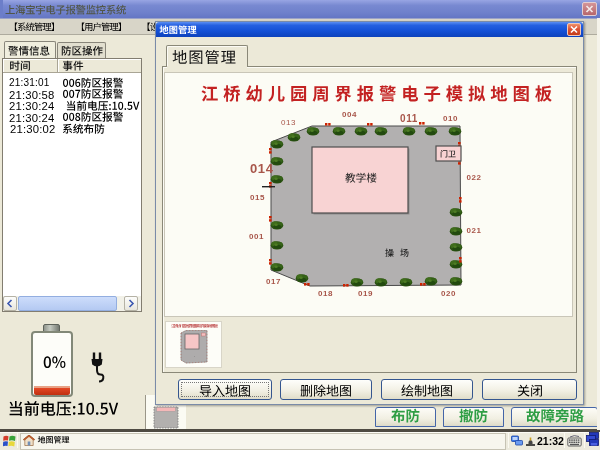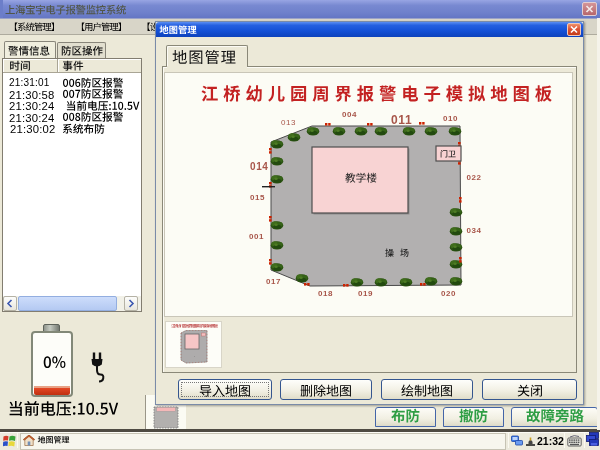--- a/index.html
+++ b/index.html
@@ -379,30 +379,30 @@
 
 <svg style="position:absolute;left:385.0px;top:245.9px;" width="9" height="14" viewBox="0 -10.1 9.2 13.8">
     <path d="M0.3 -3Q0.8 -3.1 1.5 -3.3Q2.2 -3.6 2.9 -3.8L3.1 -3.1Q2.4 -2.8 1.7 -2.6Q1.1 -2.3 0.5 -2.1ZM0.4 -6H3V-5.2H0.4ZM1.4 -7.8H2.2V-0.2Q2.2 0.1 2.1 0.3Q2.1 0.4 1.9 0.5Q1.7 0.6 1.5 0.7Q1.2 0.7 0.8 0.7Q0.8 0.5 0.7 0.3Q0.7 0.1 0.6 -0.1Q0.8 -0.1 1 -0.1Q1.2 -0.1 1.2 -0.1Q1.4 -0.1 1.4 -0.2ZM5 -6.8V-6H6.9V-6.8ZM4.2 -7.4H7.7V-5.3H4.2ZM4 -4.4V-3.5H5V-4.4ZM3.3 -5H5.7V-2.8H3.3ZM6.8 -4.4V-3.5H7.9V-4.4ZM6.2 -5H8.6V-2.8H6.2ZM3.2 -2.2H8.8V-1.5H3.2ZM5.5 -2.9H6.3V0.8H5.5ZM5.4 -1.9 6.1 -1.6Q5.7 -1.1 5.3 -0.7Q4.8 -0.3 4.2 0.1Q3.7 0.4 3.1 0.6Q3 0.5 2.8 0.2Q2.7 0 2.5 -0.1Q3.1 -0.2 3.7 -0.5Q4.2 -0.8 4.6 -1.1Q5.1 -1.5 5.4 -1.9ZM6.5 -1.8Q6.8 -1.4 7.2 -1.1Q7.6 -0.8 8 -0.5Q8.5 -0.3 8.9 -0.1Q8.9 -0.1 8.8 0.1Q8.6 0.2 8.6 0.3Q8.5 0.4 8.4 0.5Q7.9 0.3 7.5 0Q7 -0.3 6.6 -0.7Q6.2 -1.1 5.9 -1.5Z" fill="#222"></path>
   </svg>
 <svg style="position:absolute;left:400.0px;top:245.9px;" width="9" height="14" viewBox="0 -10.1 9.2 13.8">
     <path d="M0.4 -5.5H3.3V-4.7H0.4ZM1.5 -7.7H2.3V-1.5H1.5ZM0.3 -1.3Q0.7 -1.4 1.1 -1.6Q1.6 -1.7 2.2 -1.9Q2.7 -2.1 3.2 -2.3L3.4 -1.5Q2.7 -1.2 1.9 -0.9Q1.2 -0.6 0.6 -0.4ZM3.4 -7.3H7.3V-6.5H3.4ZM7.8 -4.8H8.7Q8.7 -4.8 8.7 -4.8Q8.7 -4.7 8.7 -4.6Q8.7 -4.5 8.7 -4.4Q8.6 -3.2 8.6 -2.4Q8.5 -1.6 8.4 -1Q8.3 -0.5 8.2 -0.1Q8.1 0.2 8 0.3Q7.9 0.5 7.7 0.6Q7.5 0.7 7.3 0.7Q7.1 0.7 6.9 0.7Q6.6 0.7 6.3 0.7Q6.3 0.5 6.2 0.3Q6.2 0.1 6.1 -0.1Q6.3 -0.1 6.6 -0.1Q6.8 -0.1 6.9 -0.1Q7 -0.1 7.1 -0.1Q7.2 -0.1 7.2 -0.2Q7.4 -0.3 7.5 -0.8Q7.6 -1.3 7.7 -2.2Q7.8 -3.1 7.8 -4.7ZM3.8 -3.9Q3.8 -4 3.7 -4.1Q3.7 -4.3 3.6 -4.4Q3.5 -4.6 3.5 -4.7Q3.6 -4.7 3.9 -4.9Q4.1 -5 4.4 -5.2Q4.5 -5.3 4.8 -5.5Q5.1 -5.6 5.5 -5.9Q5.8 -6.2 6.2 -6.5Q6.6 -6.8 6.9 -7.2V-7.2L7.3 -7.4L7.9 -6.9Q7 -6.1 6.1 -5.4Q5.2 -4.8 4.4 -4.3V-4.3Q4.4 -4.3 4.3 -4.3Q4.2 -4.2 4.1 -4.2Q4 -4.1 3.9 -4Q3.8 -3.9 3.8 -3.9ZM3.8 -3.9V-4.6L4.3 -4.8H8.2V-4H4.6Q4.3 -4 4.1 -4Q3.9 -4 3.8 -3.9ZM6.6 -4.3 7.4 -4.2Q6.9 -2.5 6.1 -1.3Q5.3 -0.1 4.2 0.7Q4.1 0.7 4 0.6Q3.9 0.5 3.8 0.4Q3.6 0.3 3.5 0.3Q4.7 -0.5 5.5 -1.6Q6.2 -2.8 6.6 -4.3ZM5.2 -4.3 5.9 -4.2Q5.6 -3.2 5.1 -2.5Q4.6 -1.7 3.9 -1.2Q3.8 -1.3 3.7 -1.4Q3.6 -1.5 3.5 -1.6Q3.3 -1.7 3.2 -1.7Q3.9 -2.2 4.4 -2.8Q4.9 -3.5 5.2 -4.3Z" fill="#222"></path>
   </svg>
 
 <div class="num" style="left:281px;top:118.0px;font-size:8px;font-weight:normal;color:#a8564a;letter-spacing:0.6px">013</div>
 <div class="num" style="left:342px;top:110.0px;font-size:8px;font-weight:bold;color:#a8564a;letter-spacing:0.6px">004</div>
-<div class="num" style="left:391px;top:113.0px;font-size:12px;font-weight:bold;color:#a8564a;letter-spacing:0.6px">011</div>
+<div class="num" style="left:400px;top:113.0px;font-size:10px;font-weight:bold;color:#a8564a;letter-spacing:0.6px">011</div>
 <div class="num" style="left:443px;top:113.5px;font-size:8px;font-weight:bold;color:#a8564a;letter-spacing:0.6px">010</div>
-<div class="num" style="left:250px;top:160.5px;font-size:10px;font-weight:bold;color:#a8564a;letter-spacing:0.6px">014</div>
+<div class="num" style="left:250px;top:160.5px;font-size:13px;font-weight:bold;color:#a8564a;letter-spacing:0.6px">014</div>
 <div class="num" style="left:250px;top:193.0px;font-size:8px;font-weight:bold;color:#a8564a;letter-spacing:0.6px">015</div>
 <div class="num" style="left:249px;top:231.5px;font-size:8px;font-weight:bold;color:#a8564a;letter-spacing:0.6px">001</div>
 <div class="num" style="left:266px;top:276.5px;font-size:8px;font-weight:bold;color:#a8564a;letter-spacing:0.6px">017</div>
 <div class="num" style="left:318px;top:288.5px;font-size:8px;font-weight:bold;color:#a8564a;letter-spacing:0.6px">018</div>
 <div class="num" style="left:358px;top:288.5px;font-size:8px;font-weight:bold;color:#a8564a;letter-spacing:0.6px">019</div>
 <div class="num" style="left:441px;top:288.5px;font-size:8px;font-weight:bold;color:#a8564a;letter-spacing:0.6px">020</div>
-<div class="num" style="left:466.5px;top:225.5px;font-size:8px;font-weight:bold;color:#a8564a;letter-spacing:0.6px">034</div>
+<div class="num" style="left:466.5px;top:225.5px;font-size:8px;font-weight:bold;color:#a8564a;letter-spacing:0.6px">021</div>
 <div class="num" style="left:466.5px;top:173.0px;font-size:8px;font-weight:bold;color:#a8564a;letter-spacing:0.6px">022</div>
 
 <div class="abs" style="left:165px;top:321px;width:57px;height:47px;background:#fdfdf8;border:1px solid #d8d5c8"></div>
 
 <svg style="position:absolute;left:169.0px;top:322.5px;" width="50" height="6" viewBox="0 -4.7 49.6 6.5">
     <path d="M0.4 -3.2 0.7 -3.6Q0.8 -3.5 1 -3.4Q1.1 -3.4 1.3 -3.3Q1.4 -3.2 1.5 -3.1L1.2 -2.7Q1.1 -2.8 1 -2.9Q0.8 -3 0.7 -3.1Q0.5 -3.2 0.4 -3.2ZM0.2 -2 0.4 -2.4Q0.6 -2.4 0.7 -2.3Q0.9 -2.2 1 -2.1Q1.1 -2.1 1.2 -2L1 -1.6Q0.9 -1.6 0.7 -1.7Q0.6 -1.8 0.4 -1.9Q0.3 -2 0.2 -2ZM0.3 -0Q0.4 -0.2 0.6 -0.4Q0.7 -0.6 0.8 -0.9Q1 -1.1 1.1 -1.4L1.5 -1Q1.4 -0.8 1.3 -0.6Q1.1 -0.3 1 -0.1Q0.9 0.1 0.7 0.3ZM1.6 -3.3H4V-2.8H1.6ZM1.3 -0.4H4.2V0.1H1.3ZM2.5 -3.1H3V-0.1H2.5Z M6.8 -3.6 7.1 -3.2Q6.8 -3.1 6.4 -3.1Q6.1 -3 5.7 -3Q5.4 -3 5 -2.9Q5 -3 5 -3.2Q4.9 -3.3 4.9 -3.4Q5.2 -3.4 5.4 -3.4Q5.7 -3.4 5.9 -3.5Q6.2 -3.5 6.4 -3.5Q6.6 -3.6 6.8 -3.6ZM4.8 -2.5H7.2V-2.1H4.8ZM5.7 -3.3 6.2 -3.2Q6.1 -2.5 5.8 -1.9Q5.5 -1.4 5 -1Q5 -1.1 4.9 -1.2Q4.9 -1.3 4.8 -1.3Q4.7 -1.4 4.7 -1.5Q5.1 -1.7 5.4 -2.2Q5.6 -2.6 5.7 -3.3ZM6.6 -2.3Q6.7 -2.1 6.8 -2Q6.9 -1.8 7 -1.7Q7.2 -1.5 7.3 -1.4Q7.2 -1.4 7.1 -1.3Q7 -1.2 7 -1.1Q6.8 -1.2 6.7 -1.4Q6.5 -1.6 6.4 -1.8Q6.3 -2 6.2 -2.2ZM5.3 -1.4H5.8V-1.1Q5.8 -0.8 5.7 -0.6Q5.7 -0.3 5.5 -0Q5.3 0.2 5 0.4Q5 0.3 4.9 0.3Q4.8 0.2 4.8 0.1Q4.7 0.1 4.6 0.1Q4.9 -0.1 5.1 -0.3Q5.2 -0.5 5.2 -0.7Q5.3 -0.9 5.3 -1.1ZM6.3 -1.4H6.8V0.4H6.3ZM3.3 -2.9H4.7V-2.4H3.3ZM3.8 -3.7H4.3V0.4H3.8ZM3.8 -2.5 4.1 -2.4Q4.1 -2.1 4 -1.8Q3.9 -1.6 3.8 -1.3Q3.7 -1 3.6 -0.8Q3.5 -0.6 3.4 -0.4Q3.4 -0.5 3.4 -0.6Q3.3 -0.7 3.3 -0.7Q3.2 -0.8 3.2 -0.9Q3.3 -1 3.4 -1.2Q3.5 -1.4 3.6 -1.6Q3.7 -1.8 3.7 -2.1Q3.8 -2.3 3.8 -2.5ZM4.3 -2.3Q4.3 -2.2 4.4 -2.1Q4.5 -2 4.5 -1.9Q4.6 -1.8 4.7 -1.7Q4.8 -1.6 4.8 -1.5L4.5 -1.2Q4.5 -1.3 4.4 -1.4Q4.3 -1.5 4.3 -1.6Q4.2 -1.8 4.2 -1.9Q4.1 -2 4 -2.1Z M7.6 -1.2 8 -1.3Q8.1 -1.2 8.2 -1Q8.3 -0.8 8.4 -0.6Q8.4 -0.4 8.4 -0.2L8 -0Q8 -0.2 7.9 -0.4Q7.9 -0.6 7.8 -0.8Q7.7 -1 7.6 -1.2ZM8.3 -2.7H9.9V-2.2H8.3ZM9.7 -2.7H10.2Q10.2 -2.7 10.2 -2.7Q10.2 -2.6 10.2 -2.6Q10.2 -2.5 10.2 -2.5Q10.2 -1.8 10.2 -1.4Q10.2 -0.9 10.2 -0.6Q10.2 -0.3 10.1 -0.1Q10.1 0 10.1 0.1Q10 0.2 9.9 0.2Q9.9 0.3 9.8 0.3Q9.7 0.3 9.5 0.3Q9.4 0.3 9.2 0.3Q9.2 0.2 9.2 0.1Q9.1 -0.1 9.1 -0.2Q9.2 -0.2 9.3 -0.2Q9.4 -0.2 9.5 -0.2Q9.5 -0.2 9.6 -0.2Q9.6 -0.2 9.6 -0.2Q9.7 -0.3 9.7 -0.4Q9.7 -0.6 9.7 -0.8Q9.7 -1.1 9.7 -1.5Q9.7 -2 9.7 -2.6ZM8.8 -3.7H9.3Q9.3 -2.9 9.3 -2.3Q9.3 -1.7 9.2 -1.2Q9.1 -0.7 8.9 -0.3Q8.8 0.1 8.4 0.4Q8.4 0.4 8.3 0.3Q8.3 0.2 8.2 0.1Q8.1 0.1 8.1 0Q8.3 -0.2 8.5 -0.4Q8.6 -0.7 8.7 -1Q8.8 -1.4 8.8 -1.8Q8.8 -2.2 8.8 -2.6Q8.8 -3.1 8.8 -3.7ZM6.5 -1.6Q6.5 -1.6 6.5 -1.7Q6.5 -1.8 6.4 -1.9Q6.4 -2 6.4 -2.1Q6.4 -2.1 6.5 -2.2Q6.6 -2.2 6.6 -2.4Q6.7 -2.4 6.7 -2.5Q6.8 -2.7 6.9 -2.9Q6.9 -3 7 -3.2Q7.1 -3.5 7.1 -3.7L7.6 -3.5Q7.6 -3.2 7.4 -2.9Q7.3 -2.6 7.2 -2.3Q7 -2.1 6.9 -1.9V-1.8Q6.9 -1.8 6.8 -1.8Q6.8 -1.8 6.7 -1.7Q6.6 -1.7 6.6 -1.6Q6.5 -1.6 6.5 -1.6ZM6.6 -1.6 6.5 -2 6.8 -2.1 7.8 -2.2Q7.7 -2.1 7.7 -2Q7.7 -1.8 7.7 -1.7Q7.4 -1.7 7.2 -1.7Q7 -1.7 6.8 -1.6Q6.7 -1.6 6.7 -1.6Q6.6 -1.6 6.6 -1.6ZM6.6 0.1Q6.5 0 6.5 -0.1Q6.5 -0.2 6.4 -0.2Q6.4 -0.3 6.4 -0.4Q6.5 -0.4 6.6 -0.5Q6.7 -0.6 6.8 -0.8Q6.8 -0.9 7 -1.1Q7.1 -1.2 7.2 -1.5Q7.4 -1.8 7.5 -2Q7.7 -2.3 7.8 -2.6L8.3 -2.4Q8.1 -2 7.9 -1.6Q7.6 -1.2 7.4 -0.9Q7.1 -0.5 6.9 -0.2V-0.2Q6.9 -0.2 6.8 -0.2Q6.8 -0.1 6.7 -0.1Q6.7 -0 6.6 -0Q6.6 0 6.6 0.1ZM6.6 0.1 6.5 -0.4 6.8 -0.5 8.2 -0.7Q8.2 -0.6 8.2 -0.5Q8.2 -0.3 8.2 -0.3Q7.8 -0.2 7.5 -0.1Q7.3 -0.1 7.1 -0.1Q6.9 -0 6.8 -0Q6.7 0 6.7 0Q6.6 0.1 6.6 0.1Z M10.3 -3.5H10.9V-2.1Q10.9 -1.8 10.8 -1.4Q10.8 -1.1 10.7 -0.7Q10.6 -0.4 10.3 -0.1Q10.1 0.2 9.8 0.4Q9.7 0.3 9.7 0.2Q9.6 0.2 9.5 0.1Q9.4 0 9.4 -0Q9.7 -0.2 9.9 -0.5Q10.1 -0.7 10.2 -1Q10.3 -1.3 10.3 -1.5Q10.3 -1.8 10.3 -2.1ZM11.9 -3.5H12.4V-0.4Q12.4 -0.3 12.4 -0.2Q12.5 -0.2 12.5 -0.2Q12.6 -0.2 12.6 -0.2Q12.6 -0.2 12.7 -0.2Q12.7 -0.2 12.8 -0.2Q12.8 -0.2 12.9 -0.2Q12.9 -0.2 12.9 -0.2Q13 -0.3 13 -0.5Q13 -0.7 13 -1Q13.1 -0.9 13.3 -0.9Q13.4 -0.8 13.5 -0.8Q13.5 -0.4 13.4 -0.1Q13.4 0.1 13.2 0.2Q13.1 0.3 12.9 0.3Q12.9 0.3 12.8 0.3Q12.7 0.3 12.7 0.3Q12.6 0.3 12.6 0.3Q12.5 0.3 12.5 0.3Q12.2 0.3 12.1 0.3Q12 0.2 11.9 0Q11.9 -0.1 11.9 -0.4Z M13.9 -1.9H14.4Q14.3 -1.6 14.3 -1.4Q14.3 -1.1 14.2 -0.9Q14.1 -0.7 13.9 -0.6Q13.8 -0.4 13.5 -0.3Q13.5 -0.4 13.4 -0.5Q13.3 -0.6 13.2 -0.7Q13.5 -0.8 13.7 -1Q13.8 -1.1 13.8 -1.3Q13.9 -1.6 13.9 -1.9ZM14.6 -1.9H15.1V-1Q15.1 -0.9 15.1 -0.9Q15.1 -0.8 15.1 -0.8Q15.2 -0.8 15.2 -0.8Q15.2 -0.8 15.2 -0.8Q15.3 -0.8 15.3 -0.8Q15.3 -0.8 15.3 -0.8Q15.3 -0.8 15.4 -0.9Q15.4 -0.9 15.4 -1Q15.4 -1.1 15.4 -1.2Q15.5 -1.2 15.6 -1.1Q15.7 -1.1 15.8 -1.1Q15.8 -0.8 15.7 -0.7Q15.7 -0.5 15.6 -0.5Q15.5 -0.4 15.4 -0.4Q15.3 -0.4 15.3 -0.4Q15.3 -0.4 15.2 -0.4Q15.2 -0.4 15.1 -0.4Q15.1 -0.4 15.1 -0.4Q14.9 -0.4 14.8 -0.5Q14.7 -0.5 14.7 -0.6Q14.6 -0.8 14.6 -1ZM13.3 -2H15.7V-1.6H13.3ZM13.6 -2.7H15.5V-2.3H13.6ZM12.7 -3.5H16.4V0.4H15.9V-3H13.2V0.4H12.7ZM13 -0.3H16.1V0.2H13Z M16.4 -3.4H19.1V-3H16.4ZM16.8 -2.6H18.6V-2.2H16.8ZM16.7 -2H18.7V-1.5H16.7ZM16 -3.4H16.6V-1.9Q16.6 -1.7 16.5 -1.4Q16.5 -1.1 16.5 -0.7Q16.4 -0.4 16.3 -0.1Q16.2 0.2 16 0.4Q16 0.4 15.9 0.3Q15.8 0.2 15.7 0.2Q15.7 0.1 15.6 0.1Q15.8 -0.1 15.8 -0.4Q15.9 -0.6 16 -0.9Q16 -1.2 16 -1.4Q16 -1.7 16 -1.9ZM18.9 -3.4H19.4V-0.2Q19.4 0 19.3 0.1Q19.3 0.2 19.2 0.3Q19 0.4 18.8 0.4Q18.7 0.4 18.4 0.4Q18.4 0.3 18.3 0.1Q18.3 -0 18.2 -0.1Q18.3 -0.1 18.4 -0.1Q18.5 -0.1 18.6 -0.1Q18.7 -0.1 18.8 -0.1Q18.8 -0.1 18.8 -0.1Q18.9 -0.1 18.9 -0.2ZM17.4 -2.9H17.9V-1.7H17.4ZM17.1 -1.3H18.5V-0.1H17.1V-0.5H18V-0.9H17.1ZM16.9 -1.3H17.3V0.1H16.9Z M19.7 -2.4V-2.1H21.8V-2.4ZM19.7 -3.1V-2.8H21.8V-3.1ZM19.2 -3.5H22.3V-1.7H19.2ZM21.3 -1.9Q21.5 -1.8 21.7 -1.6Q21.9 -1.4 22.2 -1.3Q22.5 -1.2 22.8 -1.1Q22.7 -1 22.7 -1Q22.6 -0.9 22.5 -0.8Q22.5 -0.7 22.4 -0.6Q22.1 -0.8 21.8 -0.9Q21.6 -1.1 21.3 -1.3Q21.1 -1.5 20.9 -1.8ZM20.2 -1.9 20.6 -1.8Q20.4 -1.5 20.2 -1.3Q20 -1.1 19.7 -0.9Q19.4 -0.7 19.1 -0.6Q19 -0.7 19 -0.8Q18.9 -0.9 18.9 -0.9Q18.8 -1 18.7 -1.1Q19 -1.1 19.3 -1.3Q19.6 -1.4 19.8 -1.6Q20 -1.8 20.2 -1.9ZM19.9 -1.2H20.4V-0.9Q20.4 -0.7 20.4 -0.5Q20.3 -0.4 20.2 -0.2Q20.1 -0 19.9 0.1Q19.7 0.3 19.4 0.4Q19.4 0.3 19.3 0.3Q19.3 0.2 19.2 0.1Q19.1 0 19.1 -0Q19.3 -0.1 19.5 -0.2Q19.6 -0.3 19.7 -0.4Q19.8 -0.5 19.8 -0.7Q19.9 -0.8 19.9 -0.9ZM20.5 -3.3H21V-1.9H20.5ZM21.2 -1.1H21.7V0.4H21.2Z M23.8 -2H25.4V-1.5H23.8ZM24.4 -1.7Q24.5 -1.4 24.8 -1Q25 -0.7 25.2 -0.5Q25.5 -0.2 25.9 -0.1Q25.8 -0 25.8 0.1Q25.7 0.1 25.6 0.2Q25.6 0.3 25.5 0.4Q25.2 0.2 24.9 -0.1Q24.6 -0.4 24.3 -0.8Q24.1 -1.2 24 -1.6ZM25.2 -2H25.3L25.4 -2L25.8 -1.9Q25.7 -1.4 25.5 -0.9Q25.3 -0.5 25 -0.2Q24.7 0.2 24.2 0.4Q24.2 0.3 24.1 0.2Q24 0.1 23.9 0Q24.2 -0.1 24.4 -0.3Q24.6 -0.5 24.8 -0.8Q25 -1 25.1 -1.3Q25.2 -1.6 25.2 -1.9ZM25.1 -3.5H25.7Q25.7 -3.5 25.6 -3.4Q25.6 -3.4 25.6 -3.3Q25.6 -2.9 25.6 -2.6Q25.6 -2.4 25.5 -2.3Q25.4 -2.2 25.3 -2.2Q25.2 -2.2 25.1 -2.2Q25 -2.2 24.8 -2.2Q24.6 -2.2 24.4 -2.2Q24.4 -2.3 24.4 -2.4Q24.3 -2.5 24.3 -2.6Q24.4 -2.6 24.5 -2.6Q24.6 -2.6 24.7 -2.6Q24.8 -2.6 24.9 -2.6Q24.9 -2.6 25 -2.6Q25 -2.6 25 -2.6Q25.1 -2.6 25.1 -2.7Q25.1 -2.8 25.1 -3Q25.1 -3.2 25.1 -3.4ZM21.8 -1.5Q22 -1.5 22.3 -1.6Q22.5 -1.6 22.8 -1.7Q23.1 -1.8 23.3 -1.8L23.4 -1.3Q23 -1.2 22.6 -1.1Q22.2 -1 21.9 -0.9ZM21.9 -2.8H23.3V-2.3H21.9ZM22.4 -3.7H22.9V-0.2Q22.9 0 22.9 0.1Q22.8 0.2 22.7 0.3Q22.6 0.3 22.4 0.4Q22.2 0.4 22 0.4Q22 0.3 21.9 0.1Q21.9 -0 21.8 -0.1Q22 -0.1 22.1 -0.1Q22.3 -0.1 22.3 -0.1Q22.4 -0.1 22.4 -0.1Q22.4 -0.1 22.4 -0.2ZM23.5 -3.5H25.3V-3H24V0.4H23.5Z M25.8 -0H28.1V0.3H25.8ZM25.6 -0.8H28.4V-0.6H25.6ZM25.6 -1.2H28.4V-1H25.6ZM25.1 -1.7H28.9V-1.3H25.1ZM25.5 -0.5H28.4V0.4H27.9V-0.2H26V0.4H25.5ZM25 -3.5H27.1V-3.2H25ZM25.5 -3.6H25.9V-3.1H25.5ZM26.2 -3.6H26.7V-3.1H26.2ZM27.5 -3.3H28.9V-3H27.5ZM25.4 -3H26.6V-2.7H25.4ZM27.5 -3.7 27.9 -3.6Q27.8 -3.2 27.6 -3Q27.4 -2.7 27.2 -2.5Q27.1 -2.5 27.1 -2.6Q27 -2.6 27 -2.7Q26.9 -2.7 26.8 -2.7Q27.1 -2.9 27.2 -3.1Q27.4 -3.4 27.5 -3.7ZM28.2 -3.1 28.6 -3.1Q28.6 -2.8 28.4 -2.5Q28.2 -2.2 27.9 -2.1Q27.6 -1.9 27.3 -1.8Q27.2 -1.8 27.2 -1.9Q27.2 -2 27.1 -2Q27.1 -2.1 27 -2.1Q27.5 -2.2 27.8 -2.5Q28.1 -2.7 28.2 -3.1ZM27.6 -3Q27.8 -2.7 28.1 -2.5Q28.5 -2.2 29 -2.1Q28.9 -2.1 28.8 -2Q28.8 -1.8 28.7 -1.8Q28.2 -1.9 27.8 -2.2Q27.4 -2.5 27.2 -2.9ZM25.4 -2.6H26.3V-1.9H25.4V-2.2H25.9V-2.4H25.4ZM26.5 -3H26.9Q26.9 -3 26.9 -2.9Q26.9 -2.9 26.9 -2.8Q26.9 -2.5 26.9 -2.4Q26.9 -2.2 26.8 -2.1Q26.8 -2 26.8 -1.9Q26.7 -1.9 26.7 -1.8Q26.6 -1.8 26.5 -1.8Q26.5 -1.8 26.4 -1.8Q26.3 -1.8 26.2 -1.8Q26.2 -1.9 26.2 -2Q26.1 -2.1 26.1 -2.1Q26.2 -2.1 26.2 -2.1Q26.3 -2.1 26.3 -2.1Q26.3 -2.1 26.4 -2.1Q26.4 -2.1 26.4 -2.2Q26.4 -2.2 26.5 -2.4Q26.5 -2.5 26.5 -2.9ZM25.4 -3.1 25.8 -3Q25.7 -2.8 25.5 -2.6Q25.4 -2.4 25.2 -2.2Q25.1 -2.3 25 -2.4Q25 -2.5 24.9 -2.5Q25.1 -2.6 25.2 -2.8Q25.3 -2.9 25.4 -3.1ZM25.3 -2.6H25.6V-1.8H25.3ZM26.6 -1.8 27.1 -1.9Q27.1 -1.8 27.2 -1.7Q27.2 -1.6 27.2 -1.6L26.8 -1.4Q26.7 -1.5 26.7 -1.6Q26.7 -1.7 26.6 -1.8Z M28.6 -2.1H31.4V-1.6H28.6ZM29.7 -3.6H30.3V-0.5Q30.3 -0.4 30.3 -0.3Q30.3 -0.2 30.4 -0.2Q30.4 -0.2 30.6 -0.2Q30.6 -0.2 30.7 -0.2Q30.7 -0.2 30.8 -0.2Q30.9 -0.2 31 -0.2Q31.1 -0.2 31.2 -0.2Q31.2 -0.2 31.3 -0.2Q31.4 -0.2 31.4 -0.2Q31.5 -0.3 31.5 -0.4Q31.6 -0.6 31.6 -0.8Q31.7 -0.7 31.8 -0.7Q32 -0.6 32.1 -0.6Q32.1 -0.3 32 -0Q31.9 0.2 31.7 0.2Q31.6 0.3 31.3 0.3Q31.3 0.3 31.2 0.3Q31.1 0.3 31 0.3Q30.9 0.3 30.8 0.3Q30.7 0.3 30.6 0.3Q30.5 0.3 30.5 0.3Q30.2 0.3 30 0.3Q29.9 0.2 29.8 0Q29.7 -0.2 29.7 -0.5ZM28.7 -3H31.7V-0.7H28.7V-1.2H31.1V-2.5H28.7ZM28.4 -3H28.9V-0.5H28.4Z M31.2 -1.8H35.1V-1.3H31.2ZM31.6 -3.4H34.3V-2.9H31.6ZM34.2 -3.4H34.3L34.4 -3.4L34.8 -3.1Q34.6 -2.9 34.4 -2.7Q34.1 -2.5 33.8 -2.3Q33.5 -2.1 33.2 -2Q33.2 -2.1 33.1 -2.1Q33.1 -2.2 33 -2.3Q33 -2.3 32.9 -2.4Q33.1 -2.5 33.4 -2.7Q33.6 -2.8 33.9 -3Q34.1 -3.2 34.2 -3.3ZM32.9 -2.4H33.4V-0.2Q33.4 -0 33.4 0.1Q33.3 0.2 33.2 0.3Q33 0.3 32.8 0.4Q32.6 0.4 32.3 0.4Q32.3 0.3 32.2 0.2Q32.2 0.1 32.1 0Q32.1 -0.1 32 -0.2Q32.2 -0.1 32.4 -0.1Q32.5 -0.1 32.6 -0.1Q32.7 -0.1 32.8 -0.1Q32.9 -0.1 32.9 -0.2Q32.9 -0.2 32.9 -0.2Z M35.7 -3.4H38.2V-2.9H35.7ZM35.6 -0.9H38.2V-0.5H35.6ZM36.2 -3.7H36.7V-2.7H36.2ZM37.2 -3.7H37.7V-2.7H37.2ZM36.3 -1.7V-1.5H37.5V-1.7ZM36.3 -2.3V-2.1H37.5V-2.3ZM35.8 -2.6H38V-1.2H35.8ZM36.7 -1.2H37.2Q37.1 -0.9 37.1 -0.7Q37 -0.4 36.8 -0.2Q36.7 -0 36.4 0.1Q36.2 0.3 35.7 0.4Q35.7 0.3 35.6 0.2Q35.5 0 35.5 -0Q35.8 -0.1 36.1 -0.2Q36.3 -0.3 36.4 -0.5Q36.5 -0.6 36.6 -0.8Q36.6 -1 36.7 -1.2ZM37.3 -0.8Q37.4 -0.5 37.7 -0.3Q37.9 -0.1 38.3 -0Q38.3 0 38.2 0.1Q38.1 0.2 38.1 0.2Q38 0.3 38 0.4Q37.6 0.3 37.3 -0Q37 -0.3 36.8 -0.7ZM34.3 -2.9H35.6V-2.4H34.3ZM34.7 -3.7H35.2V0.4H34.7ZM34.8 -2.5 35.1 -2.4Q35 -2.1 35 -1.8Q34.9 -1.6 34.8 -1.3Q34.7 -1 34.6 -0.8Q34.5 -0.6 34.4 -0.4Q34.4 -0.5 34.4 -0.6Q34.3 -0.7 34.3 -0.7Q34.2 -0.8 34.2 -0.9Q34.3 -1 34.4 -1.2Q34.5 -1.4 34.6 -1.6Q34.6 -1.9 34.7 -2.1Q34.8 -2.3 34.8 -2.5ZM35.2 -2.3Q35.2 -2.2 35.3 -2.1Q35.4 -2 35.5 -1.8Q35.6 -1.7 35.7 -1.6Q35.7 -1.5 35.8 -1.4L35.5 -1.1Q35.4 -1.2 35.4 -1.3Q35.3 -1.4 35.2 -1.6Q35.2 -1.7 35.1 -1.9Q35 -2 35 -2.1Z M37.3 -1.5Q37.5 -1.5 37.9 -1.6Q38.3 -1.7 38.6 -1.8L38.7 -1.4Q38.4 -1.3 38 -1.2Q37.7 -1.1 37.4 -1ZM37.4 -2.8H38.6V-2.4H37.4ZM37.8 -3.7H38.3V-0.2Q38.3 0 38.2 0.1Q38.2 0.2 38.1 0.3Q38 0.3 37.9 0.4Q37.7 0.4 37.5 0.4Q37.5 0.3 37.5 0.1Q37.4 -0 37.4 -0.1Q37.5 -0.1 37.6 -0.1Q37.7 -0.1 37.7 -0.1Q37.8 -0.1 37.8 -0.1Q37.8 -0.1 37.8 -0.2ZM40.4 -1.3 40.9 -1.5Q41 -1.2 41.1 -0.9Q41.2 -0.7 41.3 -0.4Q41.4 -0.1 41.5 0.1L41 0.3Q40.9 0.1 40.8 -0.2Q40.8 -0.5 40.6 -0.7Q40.5 -1 40.4 -1.3ZM39.4 -3.1 39.8 -3.3Q39.9 -3 40 -2.8Q40.1 -2.6 40.2 -2.4Q40.3 -2.1 40.4 -2L39.9 -1.8Q39.9 -1.9 39.8 -2.2Q39.7 -2.4 39.6 -2.6Q39.5 -2.9 39.4 -3.1ZM40.6 -3.5 41.1 -3.5Q41.1 -2.9 41 -2.3Q41 -1.7 40.8 -1.2Q40.7 -0.7 40.5 -0.3Q40.3 0.1 40 0.4Q39.9 0.3 39.8 0.3Q39.8 0.2 39.7 0.1Q39.6 0 39.5 0Q39.9 -0.2 40.1 -0.6Q40.3 -1 40.4 -1.4Q40.5 -1.8 40.5 -2.4Q40.6 -2.9 40.6 -3.5ZM38.9 0.1 38.8 -0.4 38.9 -0.6 39.9 -1.3Q40 -1.2 40 -1.1Q40.1 -1 40.1 -0.9Q39.8 -0.6 39.6 -0.5Q39.3 -0.3 39.2 -0.2Q39.1 -0.1 39 -0Q39 0 38.9 0.1ZM38.9 0.1Q38.9 0 38.9 -0Q38.8 -0.1 38.8 -0.2Q38.7 -0.2 38.7 -0.3Q38.7 -0.3 38.8 -0.4Q38.8 -0.4 38.8 -0.5Q38.9 -0.6 38.9 -0.7V-3.5H39.4V-0.5Q39.4 -0.5 39.3 -0.4Q39.3 -0.4 39.2 -0.3Q39.2 -0.3 39.1 -0.2Q39 -0.1 39 -0Q38.9 0 38.9 0.1Z M43 -3.7H43.4V-0.6H43ZM41.7 -1.9 43.9 -2.9 44.1 -2.4 41.9 -1.5ZM42.1 -3.2H42.6V-0.5Q42.6 -0.3 42.6 -0.3Q42.6 -0.2 42.7 -0.2Q42.8 -0.2 42.9 -0.2Q42.9 -0.2 43 -0.2Q43.1 -0.2 43.2 -0.2Q43.3 -0.2 43.4 -0.2Q43.5 -0.2 43.6 -0.2Q43.7 -0.2 43.7 -0.2Q43.9 -0.2 43.9 -0.2Q44 -0.2 44 -0.4Q44 -0.5 44.1 -0.7Q44.1 -0.6 44.3 -0.6Q44.4 -0.5 44.5 -0.5Q44.5 -0.2 44.4 -0Q44.3 0.1 44.2 0.2Q44 0.3 43.8 0.3Q43.7 0.3 43.6 0.3Q43.6 0.3 43.4 0.3Q43.3 0.3 43.2 0.3Q43.1 0.3 43 0.3Q42.9 0.3 42.9 0.3Q42.6 0.3 42.4 0.2Q42.2 0.2 42.2 0Q42.1 -0.2 42.1 -0.5ZM43.8 -2.8H43.8L43.9 -2.9L44 -2.9L44.3 -2.8L44.3 -2.7Q44.3 -2.4 44.3 -2.2Q44.3 -1.9 44.3 -1.7Q44.3 -1.5 44.3 -1.4Q44.3 -1.3 44.3 -1.2Q44.3 -1.1 44.2 -1Q44.2 -0.9 44.1 -0.9Q44 -0.8 43.8 -0.8Q43.7 -0.8 43.6 -0.8Q43.6 -0.9 43.6 -1Q43.5 -1.1 43.5 -1.2Q43.6 -1.2 43.6 -1.2Q43.7 -1.2 43.7 -1.2Q43.7 -1.2 43.8 -1.2Q43.8 -1.3 43.8 -1.3Q43.8 -1.3 43.8 -1.4Q43.8 -1.6 43.8 -1.7Q43.8 -1.9 43.8 -2.2Q43.8 -2.5 43.8 -2.8ZM40.4 -2.7H41.9V-2.2H40.4ZM40.9 -3.6H41.4V-0.7H40.9ZM40.4 -0.7Q40.6 -0.8 40.8 -0.9Q41 -1 41.3 -1.1Q41.6 -1.2 41.8 -1.3L41.9 -0.9Q41.6 -0.7 41.2 -0.5Q40.9 -0.4 40.6 -0.2Z M43.7 -3.5H47.4V0.4H46.9V-3H44.2V0.4H43.7ZM44 -0.2H47.2V0.2H44ZM44.9 -1.1 45.1 -1.4Q45.3 -1.4 45.5 -1.4Q45.7 -1.3 45.9 -1.2Q46.1 -1.2 46.2 -1.1L46 -0.8Q45.9 -0.9 45.7 -0.9Q45.5 -1 45.3 -1.1Q45.1 -1.1 44.9 -1.1ZM45.1 -3 45.6 -2.9Q45.4 -2.7 45.3 -2.5Q45.1 -2.3 44.9 -2.2Q44.7 -2 44.6 -1.9Q44.5 -1.9 44.5 -2Q44.4 -2.1 44.3 -2.1Q44.3 -2.2 44.2 -2.2Q44.5 -2.4 44.7 -2.6Q45 -2.8 45.1 -3ZM46.3 -2.7H46.4L46.4 -2.7L46.7 -2.5Q46.6 -2.3 46.3 -2.1Q46 -1.8 45.7 -1.7Q45.4 -1.5 45.1 -1.4Q44.7 -1.2 44.4 -1.2Q44.4 -1.2 44.3 -1.3Q44.3 -1.4 44.2 -1.4Q44.2 -1.5 44.2 -1.6Q44.5 -1.6 44.8 -1.7Q45.1 -1.8 45.4 -2Q45.7 -2.1 45.9 -2.3Q46.2 -2.4 46.3 -2.6ZM45.1 -2.4Q45.3 -2.2 45.6 -2Q45.8 -1.9 46.2 -1.8Q46.6 -1.7 46.9 -1.6Q46.9 -1.5 46.8 -1.4Q46.7 -1.3 46.7 -1.2Q46.3 -1.3 45.9 -1.4Q45.5 -1.6 45.2 -1.8Q44.9 -2 44.7 -2.2ZM45.2 -2.7H46.4V-2.3H44.9ZM44.5 -0.6 44.8 -0.9Q45 -0.9 45.2 -0.9Q45.5 -0.8 45.7 -0.8Q45.9 -0.7 46.2 -0.7Q46.4 -0.6 46.5 -0.6L46.3 -0.2Q46.1 -0.3 45.8 -0.4Q45.5 -0.4 45.2 -0.5Q44.8 -0.6 44.5 -0.6Z M46.7 -2.9H48.2V-2.4H46.7ZM47.2 -3.7H47.7V0.4H47.2ZM47.2 -2.5 47.5 -2.4Q47.4 -2.1 47.3 -1.8Q47.3 -1.6 47.2 -1.3Q47.1 -1 47 -0.8Q46.9 -0.6 46.8 -0.4Q46.8 -0.5 46.8 -0.6Q46.7 -0.7 46.7 -0.8Q46.6 -0.8 46.6 -0.9Q46.7 -1 46.8 -1.2Q46.9 -1.4 47 -1.6Q47.1 -1.8 47.1 -2.1Q47.2 -2.3 47.2 -2.5ZM47.7 -2.3Q47.7 -2.3 47.8 -2.2Q47.9 -2 48 -1.9Q48 -1.8 48.1 -1.7Q48.2 -1.6 48.2 -1.5L47.9 -1.1Q47.9 -1.2 47.8 -1.4Q47.8 -1.5 47.7 -1.6Q47.7 -1.8 47.6 -1.9Q47.5 -2 47.5 -2.1ZM48.3 -3.3H48.8V-2.3Q48.8 -2 48.8 -1.7Q48.8 -1.3 48.7 -0.9Q48.6 -0.6 48.5 -0.2Q48.4 0.1 48.2 0.4Q48.2 0.4 48.1 0.3Q48 0.2 47.9 0.2Q47.8 0.1 47.8 0.1Q48 -0.1 48.1 -0.5Q48.2 -0.8 48.2 -1.1Q48.3 -1.4 48.3 -1.7Q48.3 -2 48.3 -2.3ZM48.5 -2.5H50.2V-2H48.5ZM50 -2.5H50.1L50.2 -2.5L50.5 -2.4Q50.4 -1.7 50.2 -1.1Q49.9 -0.6 49.6 -0.2Q49.2 0.2 48.8 0.4Q48.7 0.3 48.7 0.2Q48.6 0.2 48.6 0.1Q48.5 0 48.4 -0Q48.9 -0.2 49.2 -0.5Q49.5 -0.9 49.7 -1.3Q49.9 -1.8 50 -2.4ZM49.2 -2.1Q49.3 -1.7 49.5 -1.2Q49.7 -0.8 50 -0.5Q50.3 -0.2 50.7 -0Q50.7 0 50.6 0.1Q50.5 0.2 50.5 0.2Q50.4 0.3 50.4 0.4Q49.9 0.2 49.6 -0.2Q49.3 -0.5 49.1 -1Q48.9 -1.5 48.8 -2.1ZM50.2 -3.6 50.6 -3.2Q50.4 -3.1 50.1 -3.1Q49.9 -3 49.6 -3Q49.3 -2.9 49 -2.9Q48.7 -2.9 48.4 -2.9Q48.4 -3 48.4 -3.1Q48.4 -3.2 48.3 -3.3Q48.6 -3.3 48.8 -3.4Q49.1 -3.4 49.4 -3.4Q49.6 -3.5 49.8 -3.5Q50.1 -3.6 50.2 -3.6Z" fill="#c05050"></path>
   </svg>
 
 <svg class="abs" style="left:178px;top:329px" width="32" height="37" viewBox="0 0 32 37">
 <polygon points="3,4 8,1.5 29,1.5 29,33 8,34 3,31" fill="#aeacac" stroke="#888" stroke-width="0.6"></polygon>

